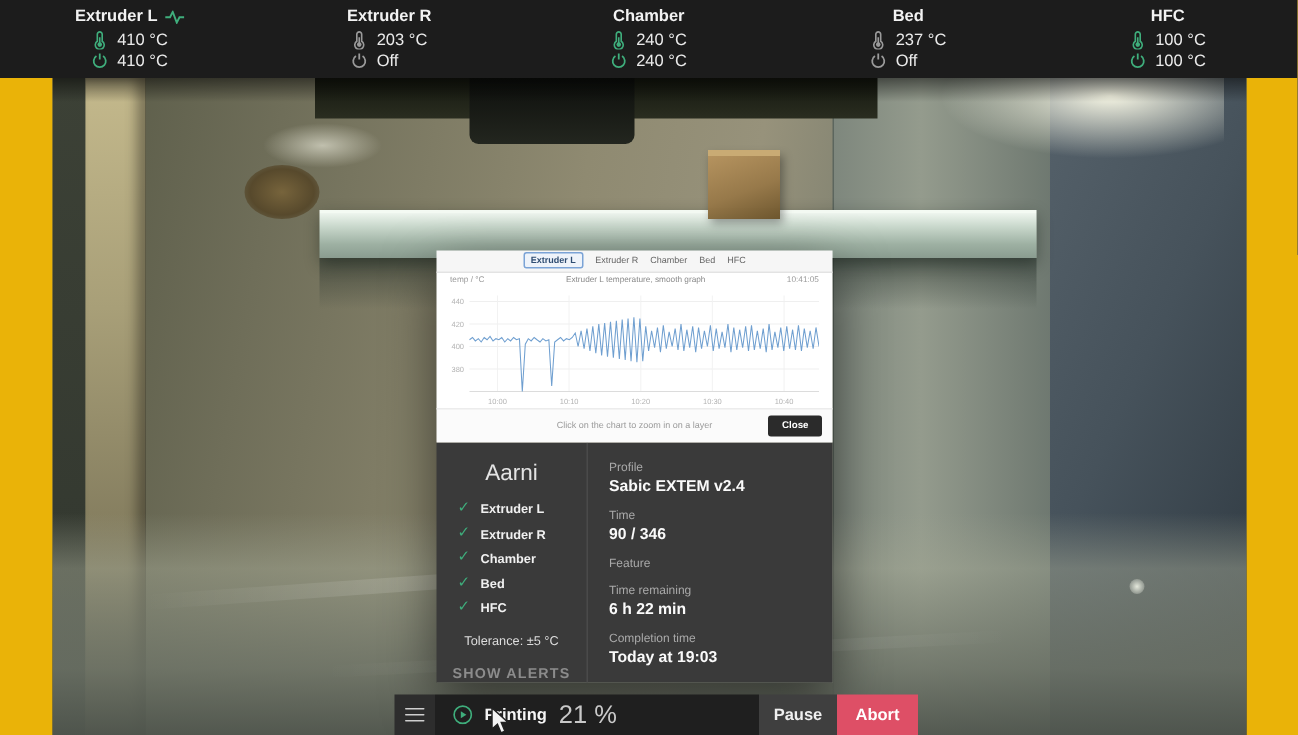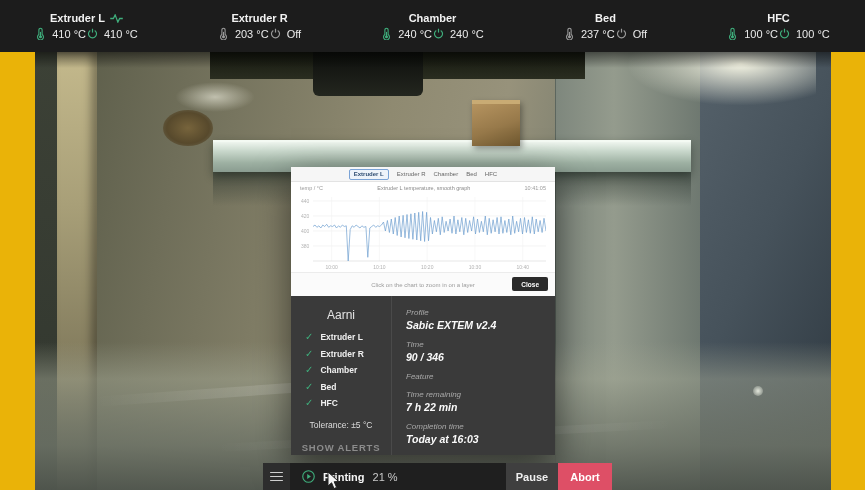--- a/index.html
+++ b/index.html
@@ -2,21 +2,21 @@
 <html><head>
 <meta charset="utf-8">
 <style>
   html,body{margin:0;padding:0;background:#555;}
   .screen{position:relative;width:865px;height:490px;overflow:hidden;background:#eab308;
           font-family:"Liberation Sans",sans-serif;-webkit-font-smoothing:antialiased;}
   
   .topbar{position:absolute;left:0;top:0;width:865px;height:52px;background:#1c1c1c;display:flex;z-index:30;}
   .tgroup{flex:1 1 0;display:flex;flex-direction:column;align-items:center;justify-content:center;gap:1px;}
   .tgroup .glabel{display:flex;align-items:center;gap:5px;font-size:11px;font-weight:bold;color:#f2f2f2;margin-bottom:2px;}
-  .tgroup .rows{display:flex;gap:1px;}
+  .tgroup .rows{display:flex;flex-direction:column;gap:1px;}
   .trow{display:flex;align-items:center;gap:6px;font-size:11px;color:#eaeaea;}
   .ticon{width:11px;height:13px;display:inline-flex;align-items:center;justify-content:center;}
   .g-on{color:#3fae7c;} .g-off{color:#9a9a9a;}
   
   .video{position:absolute;left:35px;top:52px;width:796px;height:438px;overflow:hidden;
          background:linear-gradient(100deg,#565845 0%,#6f6e59 18%,#8f8a71 42%,#97927b 55%,#6d7468 72%,#4a545a 88%,#39434b 100%);}
   .video *{position:absolute;}
   .v-farleft{left:0;top:0;width:22px;height:438px;background:linear-gradient(180deg,#3c4136,#31362e);}
   .v-column{left:22px;top:0;width:40px;height:438px;background:linear-gradient(180deg,#c4b98c 0%,#a89f78 35%,#837c5e 70%,#5f5c48 100%);box-shadow:inset -6px 0 8px rgba(0,0,0,.35);}
   .v-gantry{left:175px;top:0;width:375px;height:27px;background:linear-gradient(180deg,#15180f,#2a2d20);}
@@ -42,38 +42,38 @@
   .chart{height:90px;background:#fff;position:relative;padding:0 9px;}
   .chart-head{display:flex;justify-content:space-between;align-items:center;height:11px;font-size:5.5px;color:#9a9a9a;}
   .chart-head .mid{color:#8a8a8a;}
   .chart svg{display:block;width:246px;height:78px;}
   .chart-footer{height:23px;background:#fbfbfb;border-top:1px solid #ececec;display:flex;align-items:center;position:relative;}
   .hint{position:absolute;left:0;right:0;text-align:center;font-size:6px;color:#9b9b9b;}
   .close-btn{position:absolute;right:7px;top:4px;height:14px;padding:0 9px;background:#2b2b2b;color:#fff;font-size:6.5px;font-weight:bold;
              display:flex;align-items:center;border-radius:2px;cursor:pointer;}
   .info{flex:1;background:#3a3a3a;display:flex;color:#eee;}
   .info-left{width:100px;border-right:1px solid #4a4a4a;display:flex;flex-direction:column;align-items:center;padding-top:12px;}
-  .printer-name{font-size:12px;color:#e4e4e4;margin-bottom:10px;}
+  .printer-name{font-size:15px;color:#e4e4e4;margin-bottom:10px;}
   .check-row{display:flex;align-items:center;gap:7px;width:72px;margin-bottom:6.5px;}
   .check-ic{color:#3fae7c;font-size:10px;line-height:1;}
   .check-label{font-size:8.5px;font-weight:bold;color:#f0f0f0;}
   .tolerance{font-size:8.5px;color:#dedede;margin-top:5px;}
   .show-alerts{font-size:9.5px;font-weight:bold;letter-spacing:.8px;color:#8c8c8c;margin-top:12px;cursor:pointer;}
-  .info-right{flex:1;padding:12px 0 0 14px;font-style:italic;}
+  .info-right{flex:1;padding:12px 0 0 14px;}
   .field{margin-bottom:9px;}
   .field .flabel{font-size:8px;color:#a9a9a9;margin-bottom:2px;}
   .field .fvalue{font-size:10.5px;font-weight:bold;color:#fafafa;}
   
   .bottombar{position:absolute;left:263px;top:463px;height:27px;display:flex;z-index:40;}
   .menu-btn{width:27px;background:#2d2d2d;display:flex;flex-direction:column;align-items:center;justify-content:center;gap:2.5px;cursor:pointer;}
   .menu-btn i{display:block;width:13px;height:1.6px;background:#cfcfcf;border-radius:1px;}
   .status-strip{width:216px;background:#1f1f1f;display:flex;align-items:center;gap:8px;padding-left:12px;box-sizing:border-box;}
   .play-ic{width:13px;height:13px;}
   .status-label{font-size:11px;font-weight:bold;color:#f5f5f5;}
-  .progress{font-size:11px;color:#c9c9c9;}
+  .progress{font-size:17px;color:#c9c9c9;}
   .btn{display:flex;align-items:center;justify-content:center;font-size:11px;font-weight:bold;cursor:pointer;}
   .pause-btn{width:52px;background:#3f3f3f;color:#f0f0f0;}
   .abort-btn{width:54px;background:#de4f66;color:#fff;}
   .cursor{position:absolute;left:327px;top:471px;z-index:60;}
 </style>
 </head>
 <body>
 
 <div class="screen">
 
@@ -307,25 +307,25 @@
         </div>
         <div class="field">
           <div class="flabel">Time</div>
           <div class="fvalue">90 / 346</div>
         </div>
         <div class="field">
           <div class="flabel">Feature</div>
         </div>
         <div class="field">
           <div class="flabel">Time remaining</div>
-          <div class="fvalue">7 h 22 min</div>
+          <div class="fvalue">6 h 22 min</div>
         </div>
         <div class="field">
           <div class="flabel">Completion time</div>
-          <div class="fvalue">Today at 16:03</div>
+          <div class="fvalue">Today at 19:03</div>
         </div>
       </div>
     </div>
   </div>
 
   <div class="bottombar">
     <div class="menu-btn">
         <i></i>
         <i></i>
         <i></i>

